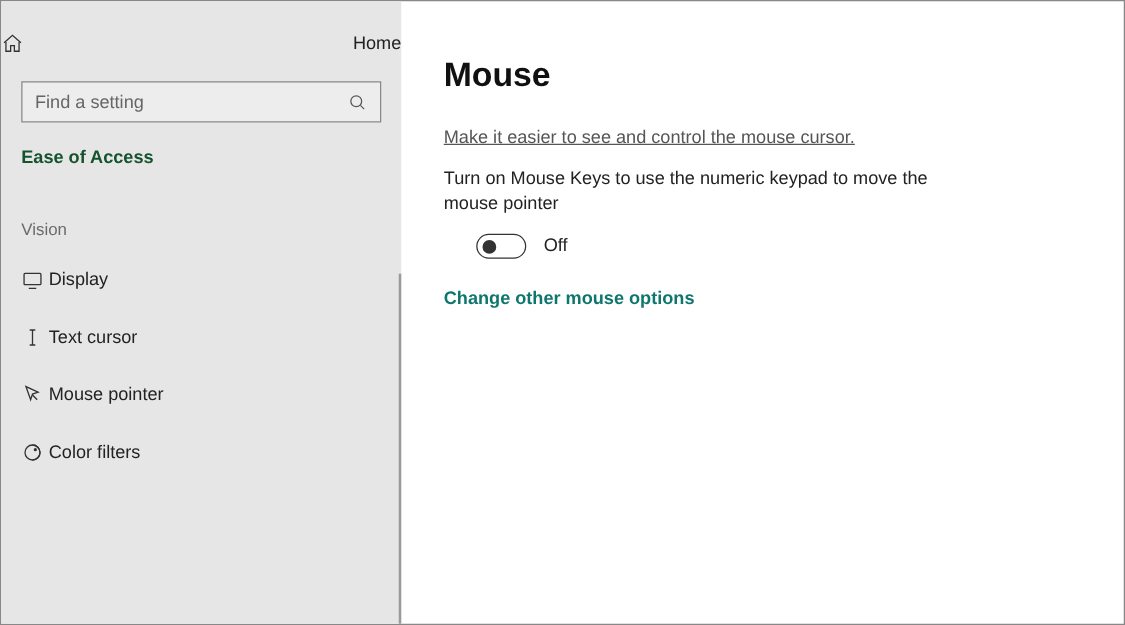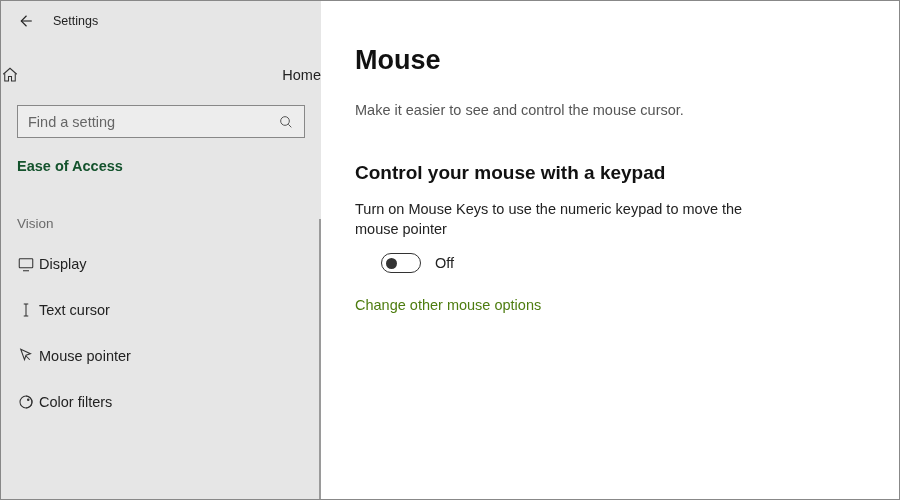--- a/index.html
+++ b/index.html
@@ -17,46 +17,37 @@
 .search input::placeholder { color: #666; }
 .category { font-size: 14.5px; font-weight: 600; color: #14532d; padding: 20px 16px 0 16px; }
 .group-label { font-size: 13.5px; color: #6b6b6b; padding: 42px 16px 10px 16px; }
 .nav-list { display: flex; flex-direction: column; }
 .nav-item { display: flex; align-items: center; height: 46px; padding-left: 16px; gap: 4px; cursor: pointer; }
 .nav-item .label { font-size: 14.5px; color: #222; }
 .nav-item .ico { width: 18px; height: 18px; display: flex; align-items: center; justify-content: center; color: #333; }
 .scrollbar { position: absolute; right: 0; top: 218px; bottom: 0; width: 2px; background: #9a9a9a; }
 .main { flex: 1; padding: 44px 48px 0 34px; }
 .page-title { font-size: 27px; font-weight: 600; color: #111; }
-.page-sub { font-size: 14.5px; color: #555; margin-top: 26px; }
+.page-sub { font-size: 14.5px; color: #555; margin-top: 26px; text-decoration: underline; }
 .section-title { font-size: 19px; font-weight: 600; color: #111; margin-top: 44px; }
 .section-desc { font-size: 14.5px; color: #222; margin-top: 16px; max-width: 430px; line-height: 1.35; }
 .toggle-row { display: flex; align-items: center; gap: 14px; margin-top: 14px; padding-left: 26px; }
 .toggle { width: 40px; height: 20px; border: 1px solid #333; border-radius: 10px; position: relative; cursor: pointer; background: #fff; }
 .toggle .knob { width: 11px; height: 11px; background: #333; border-radius: 50%; position: absolute; top: 3.5px; left: 4px; }
 .toggle-label { font-size: 14.5px; color: #222; }
-.link { font-size: 14.5px; color: #4d7c0f; margin-top: 24px; cursor: pointer; display: inline-block; }
+.link { font-size: 14.5px; color: #0f766e; margin-top: 24px; cursor: pointer; display: inline-block; font-weight: bold; }
 svg { display: block; }
 </style>
 </head>
 <body>
 
 <div class="window">
 
   <div class="sidebar">
 
-    <div class="topbar">
-      <div class="back-btn">
-        <svg width="18" height="18" viewBox="0 0 24 24" fill="none" stroke="currentColor" stroke-width="1.5">
-            <path d="M14 5l-7 7 7 7"></path>
-            <path d="M7 12h14"></path>
-          </svg>
-      </div>
-      <div class="topbar-title">Settings</div>
-    </div>
 
     <div class="home-row">
       <span class="ico">
         <svg width="18" height="18" viewBox="0 0 24 24" fill="none" stroke="#333" stroke-width="1.4">
             <path d="M3 11l9-8 9 8"></path>
             <path d="M5 10v10h5v-6h4v6h5V10"></path>
           </svg>
       </span>
       <span class="label">Home</span>
     </div>
@@ -124,21 +115,20 @@
 
     </div>
 
     <div class="scrollbar"></div>
   </div>
 
   <div class="main">
     <h1 class="page-title">Mouse</h1>
     <p class="page-sub">Make it easier to see and control the mouse cursor.</p>
 
-    <h2 class="section-title">Control your mouse with a keypad</h2>
     <p class="section-desc">Turn on Mouse Keys to use the numeric keypad to move the mouse pointer</p>
 
     <div class="toggle-row">
       <div class="toggle">
         <div class="knob"></div>
       </div>
       <span class="toggle-label">Off</span>
     </div>
 
     <a class="link">Change other mouse options</a>

